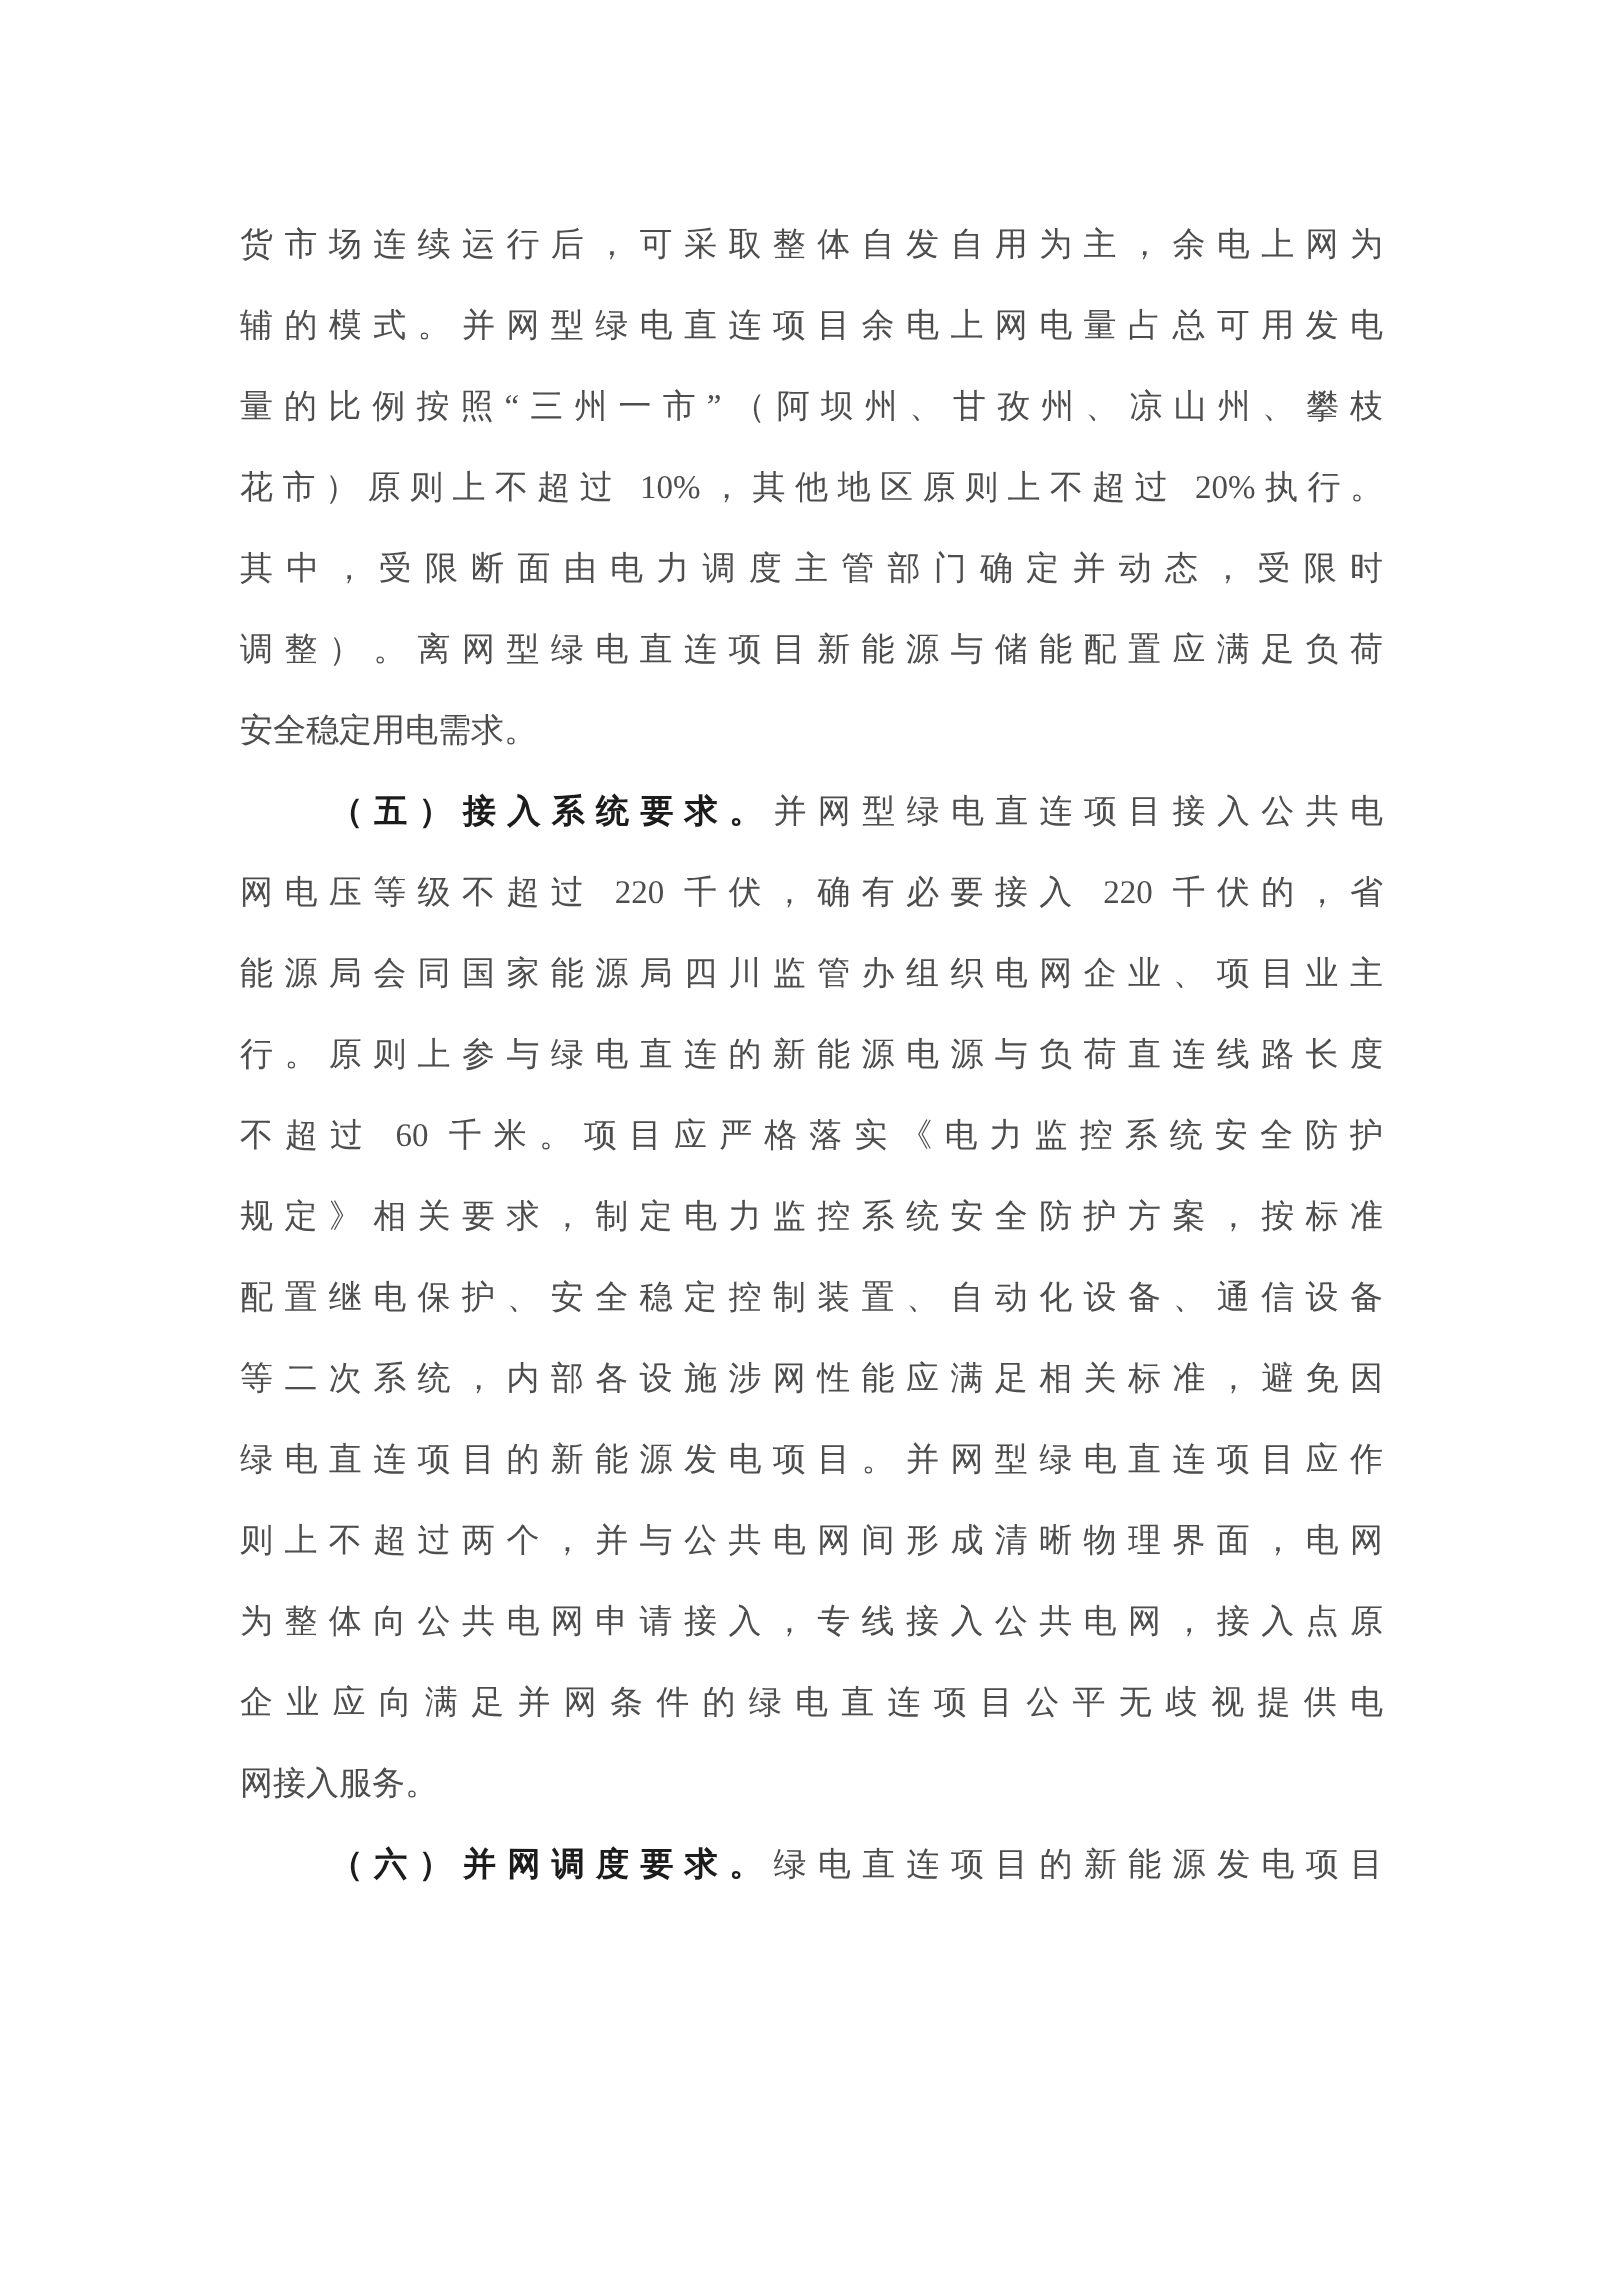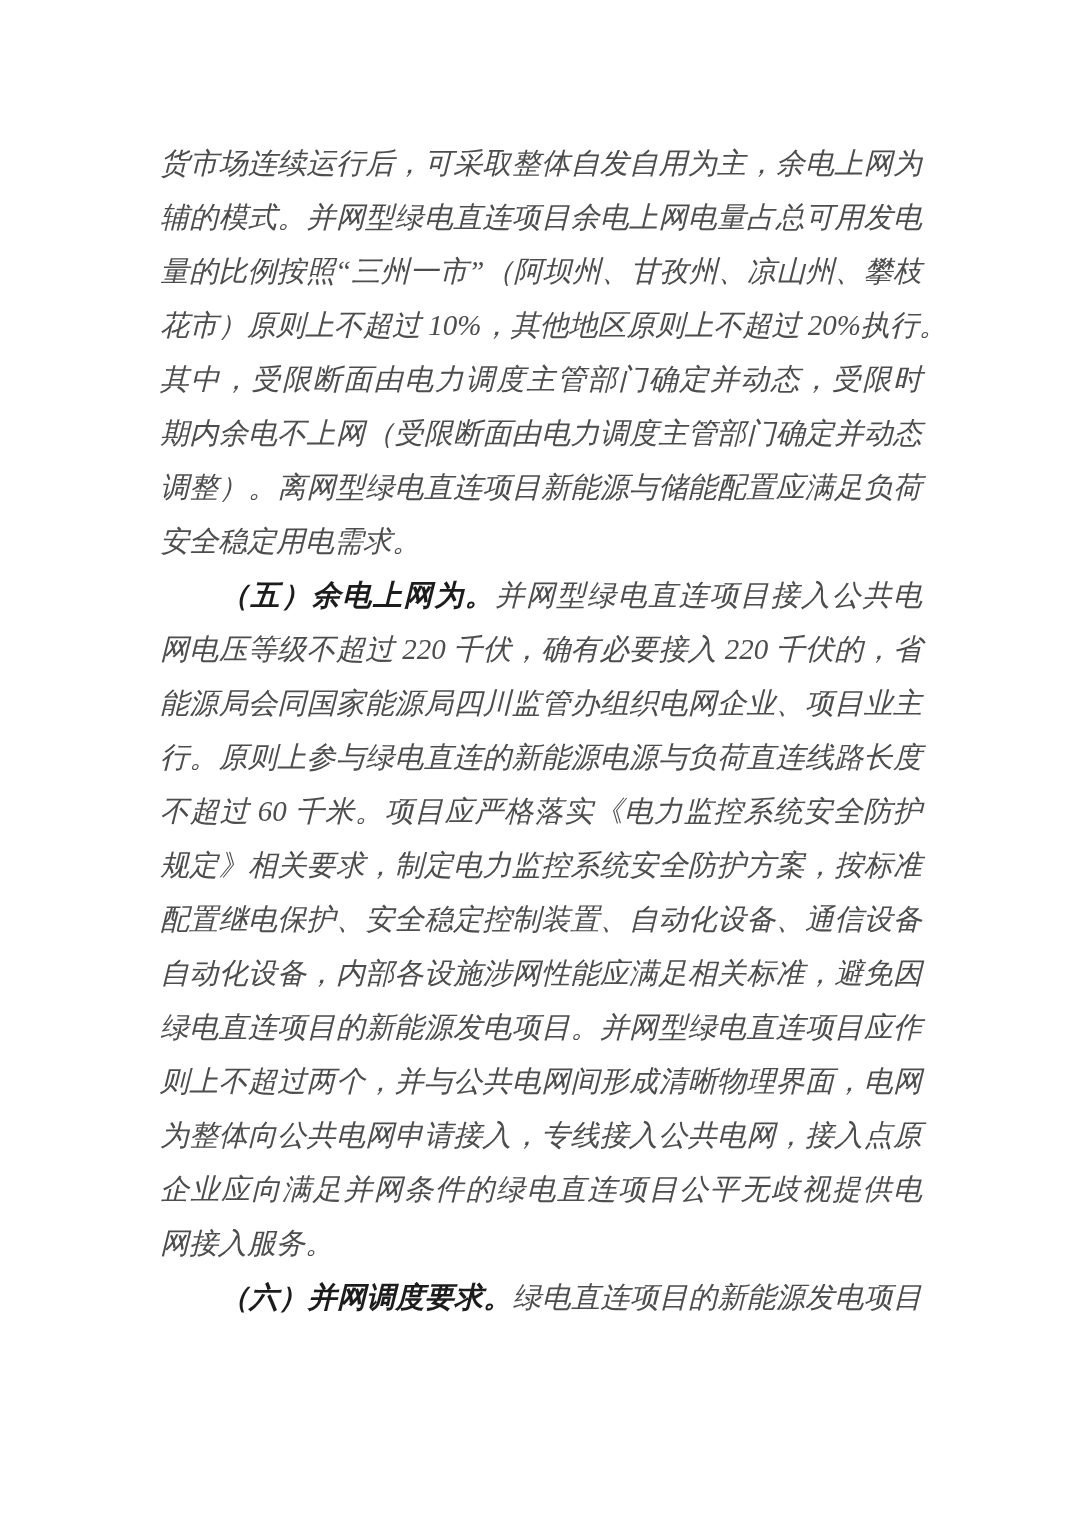--- a/index.html
+++ b/index.html
@@ -22,29 +22,28 @@
     height: 1527px;
     background: #ffffff;
   }
   .textblock {
     position: absolute;
     left: 160px;
     top: 136px;
     width: 762px;
   }
   .line {
-    font-size: 29px;
+    font-size: 22px;
     line-height: 54px;
     height: 54px;
     color: #4d4d4d;
     text-align: justify;
     text-align-last: justify;
     white-space: nowrap;
     font-weight: 400;
-    font-style: italic;
   }
   .line.indent {
     padding-left: 60px;
     width: 702px;
   }
   .line.short {
     text-align-last: left;
   }
   .heading {
     font-weight: 700;
@@ -54,31 +53,30 @@
 </head>
 <body>
 
 <div class="page">
   <div class="textblock">
       <div class="line"><span>货市场连续运行后，可采取整体自发自用为主，余电上网为</span></div>
       <div class="line"><span>辅的模式。并网型绿电直连项目余电上网电量占总可用发电</span></div>
       <div class="line"><span>量的比例按照“三州一市”（阿坝州、甘孜州、凉山州、攀枝</span></div>
       <div class="line"><span>花市）原则上不超过 10%，其他地区原则上不超过 20%执行。</span></div>
       <div class="line"><span>其中，受限断面由电力调度主管部门确定并动态，受限时</span></div>
-      <div class="line"><span>期内余电不上网（受限断面由电力调度主管部门确定并动态</span></div>
       <div class="line"><span>调整）。离网型绿电直连项目新能源与储能配置应满足负荷</span></div>
       <div class="line short"><span>安全稳定用电需求。</span></div>
-      <div class="line indent"><span class="heading">（五）余电上网为。</span><span>并网型绿电直连项目接入公共电</span></div>
+      <div class="line indent"><span class="heading">（五）接入系统要求。</span><span>并网型绿电直连项目接入公共电</span></div>
       <div class="line"><span>网电压等级不超过 220 千伏，确有必要接入 220 千伏的，省</span></div>
       <div class="line"><span>能源局会同国家能源局四川监管办组织电网企业、项目业主</span></div>
       <div class="line"><span>行。原则上参与绿电直连的新能源电源与负荷直连线路长度</span></div>
       <div class="line"><span>不超过 60 千米。项目应严格落实《电力监控系统安全防护</span></div>
       <div class="line"><span>规定》相关要求，制定电力监控系统安全防护方案，按标准</span></div>
       <div class="line"><span>配置继电保护、安全稳定控制装置、自动化设备、通信设备</span></div>
-      <div class="line"><span>自动化设备，内部各设施涉网性能应满足相关标准，避免因</span></div>
+      <div class="line"><span>等二次系统，内部各设施涉网性能应满足相关标准，避免因</span></div>
       <div class="line"><span>绿电直连项目的新能源发电项目。并网型绿电直连项目应作</span></div>
       <div class="line"><span>则上不超过两个，并与公共电网间形成清晰物理界面，电网</span></div>
       <div class="line"><span>为整体向公共电网申请接入，专线接入公共电网，接入点原</span></div>
       <div class="line"><span>企业应向满足并网条件的绿电直连项目公平无歧视提供电</span></div>
       <div class="line short"><span>网接入服务。</span></div>
       <div class="line indent"><span class="heading">（六）并网调度要求。</span><span>绿电直连项目的新能源发电项目</span></div>
     </div>
 </div>
 
 </body></html>

